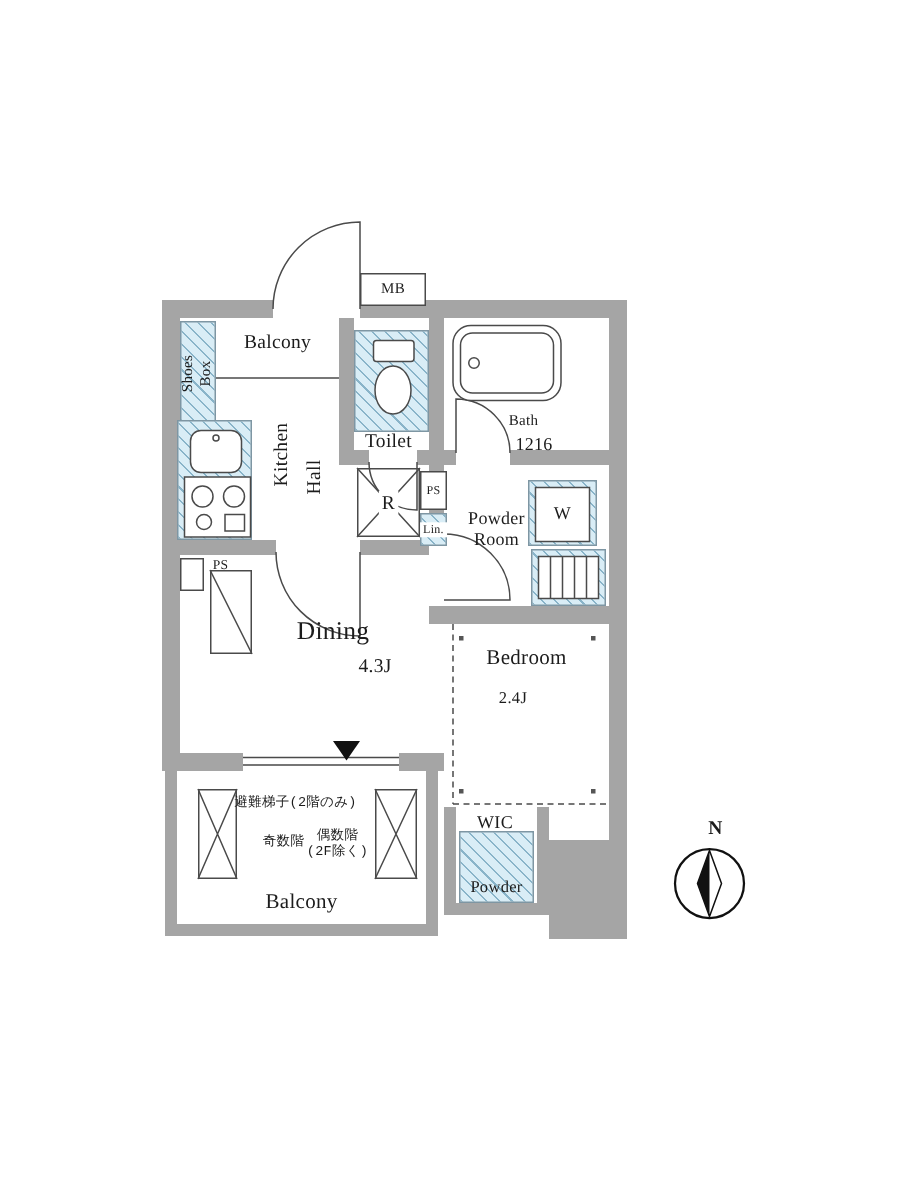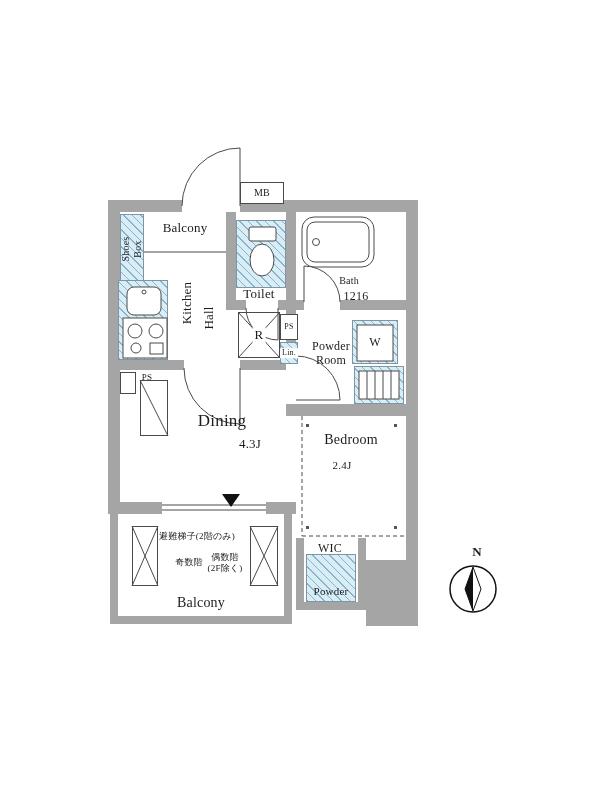--- a/index.html
+++ b/index.html
@@ -9,21 +9,21 @@
   .hatch{position:absolute;background-color:#d9edf6;
          background-image:repeating-linear-gradient(45deg,rgba(123,170,193,.85) 0 1px,transparent 1px 6px);
          border:1px solid #7e96a3;box-sizing:border-box;}
   .box{position:absolute;background:#fff;border:1px solid #4a4a4a;box-sizing:border-box;}
   .block{position:absolute;background:#a5a5a5;}
   svg.overlay{position:absolute;left:0;top:0;}
   .lbl{position:absolute;transform:translate(-50%,-50%);white-space:pre-line;text-align:center;
        line-height:1.2;letter-spacing:.2px;}
   .lbl.v{transform:translate(-50%,-50%) rotate(-90deg);}
   .lbl.bg{background:#fff;padding:0 2px;}
-  .jp{font-family:Liberation Serif, serif;}
+  .jp{font-family:Liberation Mono, monospace;}
 </style>
 </head>
 <body>
 
 <div class="canvas">
 
   <div class="wall" style="left:108px;top:200px;width:74px;height:12px"></div>
   <div class="wall" style="left:240px;top:200px;width:178px;height:12px"></div>
   <div class="wall" style="left:108px;top:200px;width:12px;height:312px"></div>
   <div class="wall" style="left:110px;top:512px;width:8px;height:112px"></div>

